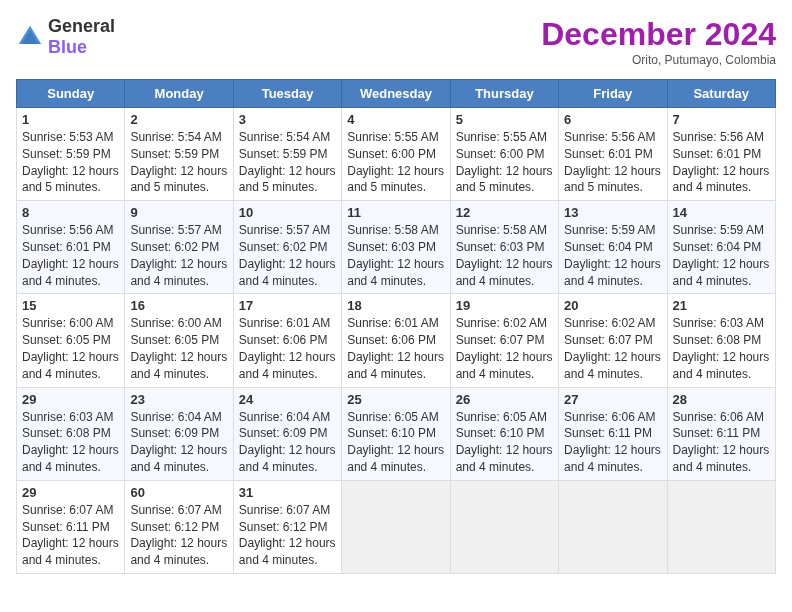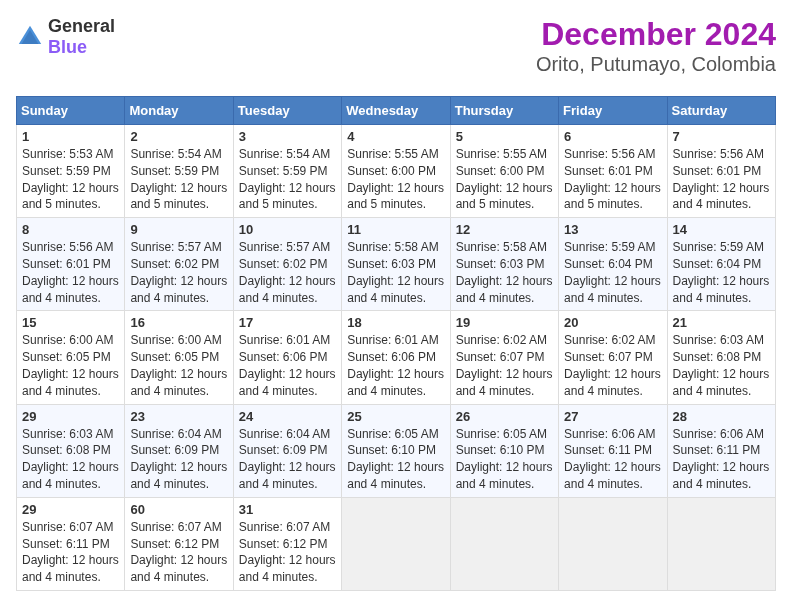--- a/index.html
+++ b/index.html
@@ -12,21 +12,21 @@
     }
     .page-wrapper {
       display: flex;
       flex-direction: column;
       width: 100%;
     }
     .header {
       display: flex;
       justify-content: space-between;
       align-items: flex-start;
-      margin-bottom: 20px;
+      margin-bottom: 12px;
     }
     .logo {
       display: flex;
       align-items: center;
       gap: 4px;
     }
     .logo-text-general {
       font-size: 18px;
       font-weight: bold;
       color: #333;
@@ -42,35 +42,35 @@
     }
     .title-block {
       text-align: right;
     }
     .main-title {
       font-size: 32px;
       font-weight: bold;
       color: #a21caf;
     }
     .subtitle {
-      font-size: 20px;
+      font-size: 12px;
       color: #555;
     }
     .calendar {
       width: 100%;
       border-collapse: collapse;
       border: 1px solid #ccc;
     }
     .calendar thead tr th {
       background-color: #4a7fc1;
       color: #fff;
       font-size: 13px;
       font-weight: bold;
       padding: 6px 4px;
-      text-align: left;
+      text-align: center;
       border: 1px solid #3a6aad;
     }
     .calendar tbody tr td {
       vertical-align: top;
       padding: 4px 5px;
       font-size: 10.5px;
       color: #333;
       border: 1px solid #ddd;
       width: calc(100% / 7);
       min-height: 80px;

